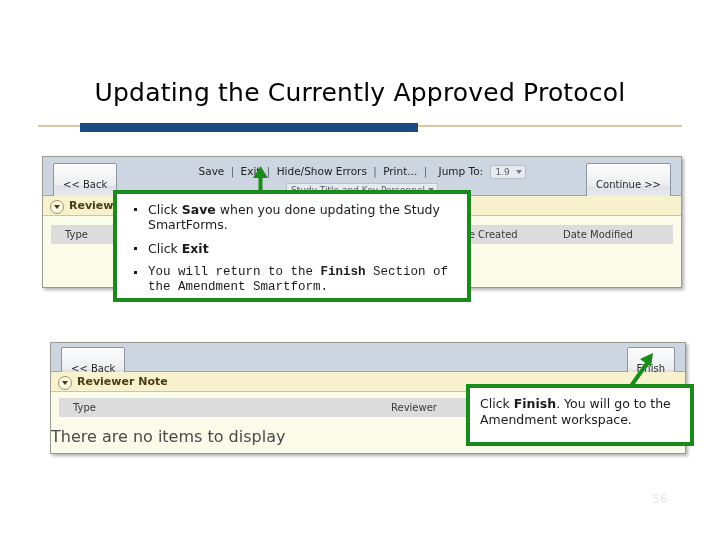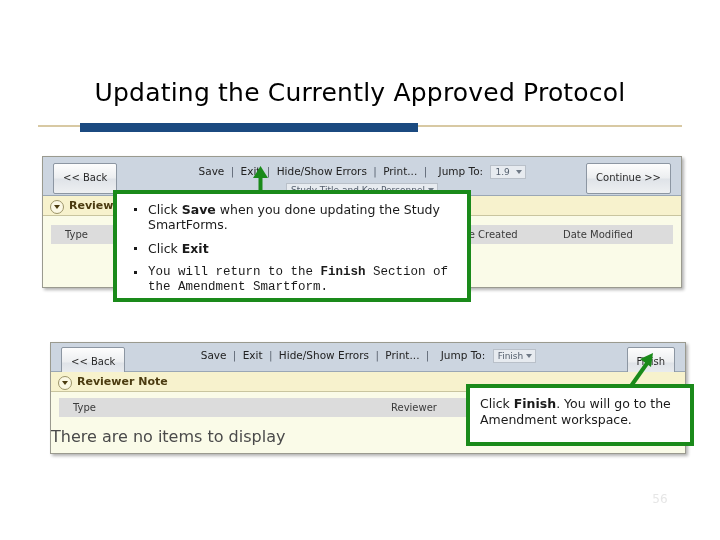--- a/index.html
+++ b/index.html
@@ -81,21 +81,21 @@
   }
   #shot-bottom .toolbar {
     height: 29px;
   }
 
   .tb-btn {
     position: absolute;
     top: 6px;
     height: 17px;
     line-height: 16px;
-    padding: 6px 9px;
+    padding: 13px 9px;
     font-size: 10px;
     color: #2a2a2a;
     background: linear-gradient(to bottom, #fdfdfd 0%, #eceef0 48%, #dfe3e8 52%, #eef0f2 100%);
     border: 1px solid #8c96a2;
     border-radius: 2px;
     white-space: nowrap;
     font-family: "DejaVu Sans", sans-serif;
   }
   .tb-btn.left { left: 10px; }
   .tb-btn.right { right: 10px; }
@@ -322,32 +322,20 @@
   <div class="bullet-row">
     <span class="sq"></span><span>You will return to the </span><b>Finish</b><span> Section of the Amendment Smartform.</span>
   </div>
 </div>
 
 <div class="shot" id="shot-bottom">
 
   <div class="toolbar">
     <div class="tb-btn left" style="top:4px;">&lt;&lt; Back</div>
 
-    <div class="tb-links" style="top:6px;">
-      <span class="lk">Save</span>
-      <span class="sep">|</span>
-      <span class="lk">Exit</span>
-      <span class="sep">|</span>
-      <span class="lk">Hide/Show Errors</span>
-      <span class="sep">|</span>
-      <span class="lk">Print...</span>
-      <span class="sep">|</span>
-      <span class="jumplabel">Jump To:</span>
-      <span class="combo"><span>Finish</span><span class="caret"></span></span>
-    </div>
 
     <div class="tb-btn right" style="top:4px;">Finish</div>
   </div>
 
   <div class="sec-head">
     <span class="expander"></span>
     <span>Reviewer Note</span>
   </div>
 
   <div class="tbl-head">

